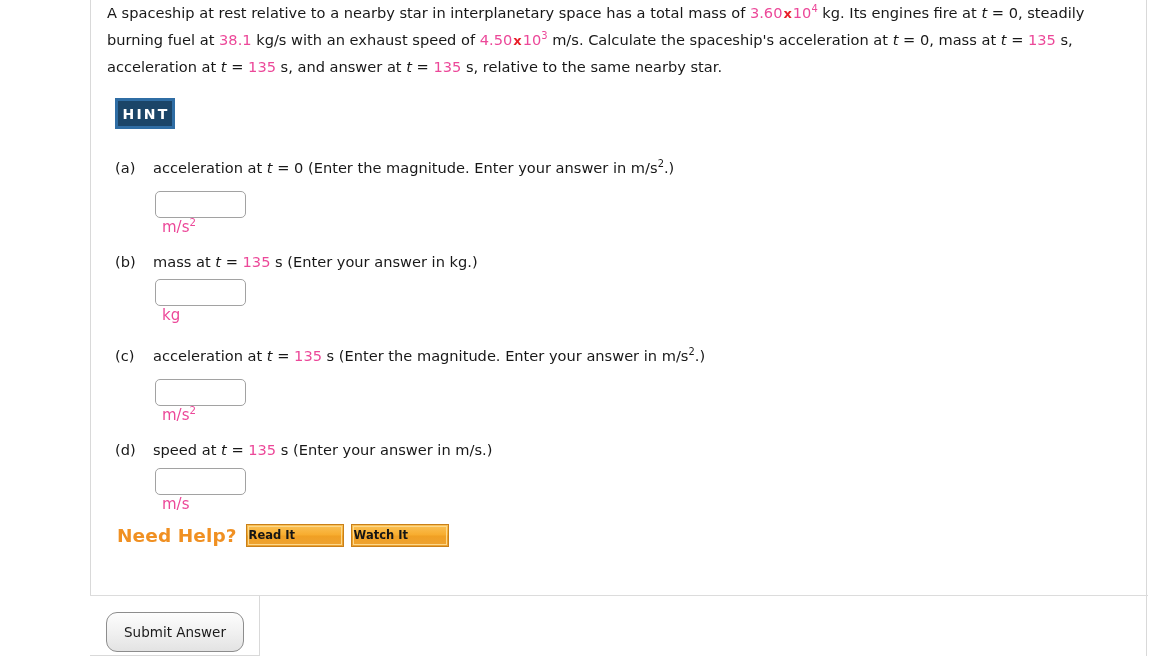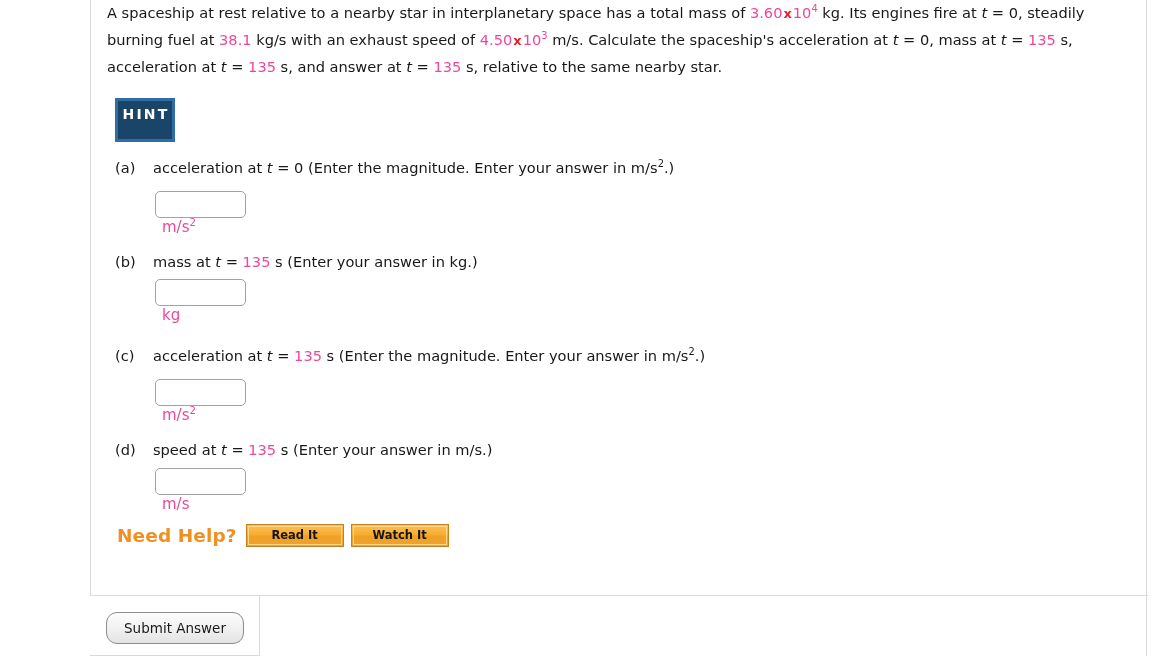--- a/index.html
+++ b/index.html
@@ -82,21 +82,21 @@
     vertical-align: super;
     line-height: 0;
   }
 
   
   .hint-btn {
     position: absolute;
     left: 115px;
     top: 98px;
     width: 60px;
-    height: 44px;
+    height: 31px;
     background: #1b4568;
     border: 3px solid #2f6da4;
     box-sizing: border-box;
     color: #ffffff;
     font-weight: bold;
     font-size: 14px;
     letter-spacing: 2.2px;
     text-align: center;
     line-height: 27px;
     cursor: pointer;
@@ -168,34 +168,34 @@
     padding: 1px;
     margin-right: 7px;
     cursor: pointer;
   }
   .help-btn-inner {
     display: block;
     width: 100%;
     height: 100%;
     box-sizing: border-box;
     border: 1px solid #fbd88c;
-    text-align: center;
+    text-align: left;
     font-weight: bold;
     font-size: 11.5px;
     color: #151515;
     line-height: 17px;
   }
 
   
   #submit-answer {
     position: absolute;
     left: 106px;
     top: 612px;
     width: 138px;
-    height: 32px;
+    height: 40px;
     border: 1px solid #8d8d8d;
     border-radius: 11px;
     background: linear-gradient(to bottom, #fdfdfd 0%, #f1f1f1 50%, #e3e3e3 100%);
     font-family: "DejaVu Sans", "Liberation Sans", sans-serif;
     font-size: 13.5px;
     color: #1a1a1a;
     cursor: pointer;
     padding: 0;
   }
 </style>

